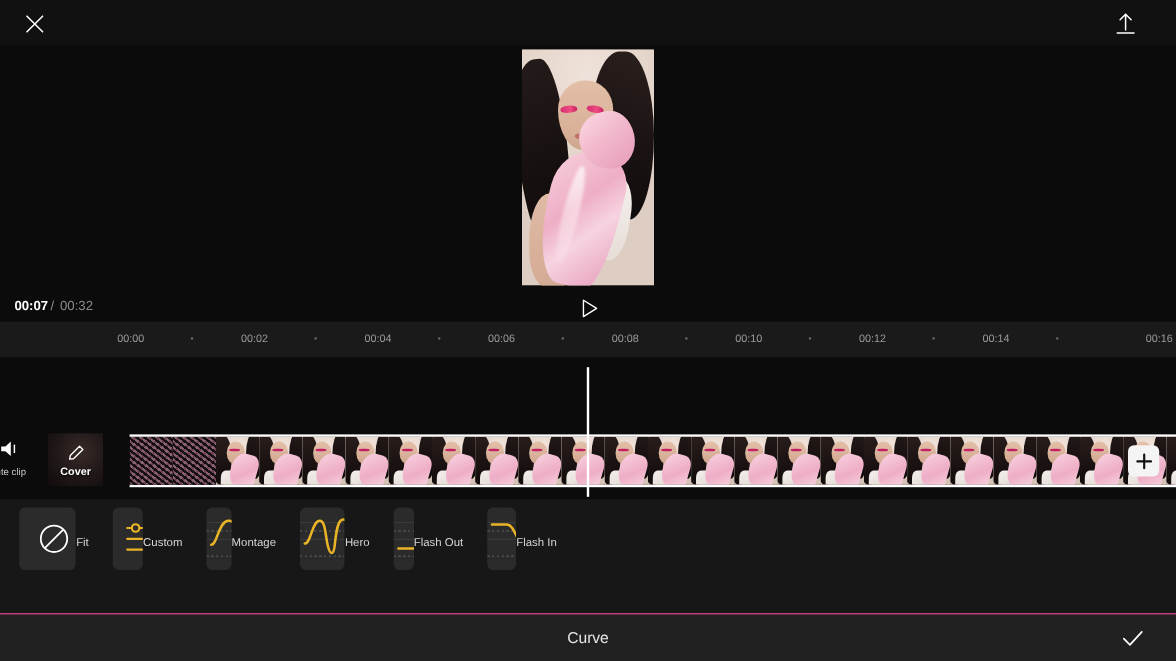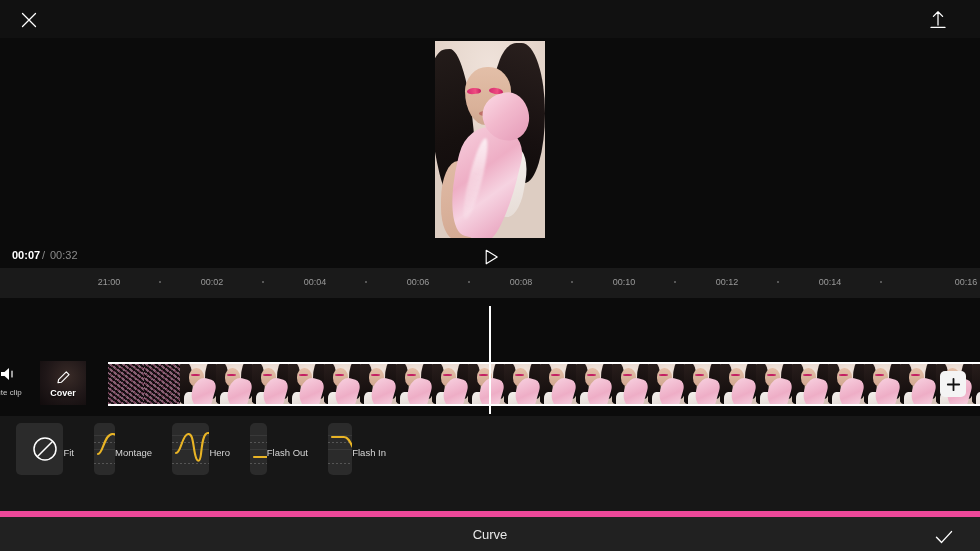--- a/index.html
+++ b/index.html
@@ -356,21 +356,21 @@
     font-size: 9.5px; color: #d6d6d6;
     white-space: nowrap;
     text-align: center;
   }
 
   
   .bottombar {
     position: absolute; bottom: 0; left: 0;
     width: 980px; height: 40px;
     background: #212121;
-    border-top: 6px solid #ec4899;
+    border-top: 1px solid #ec4899;
     display: flex; align-items: center; justify-content: center;
   }
   .bottom-title {
     font-size: 13px; color: #e8e8e8;
   }
   .confirm-btn {
     position: absolute; right: 24px; top: 9px;
     width: 24px; height: 22px;
     display: flex; align-items: center; justify-content: center;
     cursor: pointer;
@@ -423,21 +423,21 @@
       <span class="time-tot">00:32</span>
       <div class="play-btn">
         <svg width="17" height="18" viewBox="0 0 17 18">
           <path d="M3.2 2.2 L14.2 9 L3.2 15.8 Z" stroke="#ffffff" stroke-width="1.15" fill="none" stroke-linejoin="round"></path>
         </svg>
       </div>
     </div>
   </div>
 
   <div class="ruler" id="ruler">
-      <div class="tick-label" style="left: 109px;">21:00</div>
+      <div class="tick-label" style="left: 109px;">00:00</div>
       <div class="tick-label" style="left: 212px;">00:02</div>
       <div class="tick-label" style="left: 315px;">00:04</div>
       <div class="tick-label" style="left: 418px;">00:06</div>
       <div class="tick-label" style="left: 521px;">00:08</div>
       <div class="tick-label" style="left: 624px;">00:10</div>
       <div class="tick-label" style="left: 727px;">00:12</div>
       <div class="tick-label" style="left: 830px;">00:14</div>
       <div class="tick-label" style="left: 966px; text-align: center;">00:16</div>
       <div class="tick-dot" style="left: 160px;"></div>
       <div class="tick-dot" style="left: 263px;"></div>
@@ -695,20 +695,31 @@
         <div class="preset-icon">
           <svg width="58" height="52" viewBox="0 0 58 52" style="position:absolute;inset:0;">
             <circle cx="29" cy="26" r="11" stroke="#ffffff" stroke-width="1.5" fill="none"></circle>
             <path d="M21.5 33.5 L36.5 18.5" stroke="#ffffff" stroke-width="1.5" stroke-linecap="round"></path>
           </svg>
         </div>
         <div class="preset-label">Fit</div>
       </div>
       <div class="preset">
         <div class="preset-icon">
+          <svg width="58" height="52" viewBox="0 0 58 52" style="position:absolute;inset:0;">
+            <path d="M12 17 L46 17 M12 26 L46 26 M12 35 L46 35" stroke="#e9b425" stroke-width="1.8" stroke-linecap="round"></path>
+            <circle cx="19" cy="17" r="3.1" fill="#2b2b2b" stroke="#e9b425" stroke-width="1.8"></circle>
+            <circle cx="29" cy="26" r="3.1" fill="#2b2b2b" stroke="#e9b425" stroke-width="1.8"></circle>
+            <circle cx="39" cy="35" r="3.1" fill="#2b2b2b" stroke="#e9b425" stroke-width="1.8"></circle>
+          </svg>
+        </div>
+        <div class="preset-label">Custom</div>
+      </div>
+      <div class="preset">
+        <div class="preset-icon">
           <div class="grid-lines">
             <i style="top:12px"></i>
             <i style="top:26px"></i>
             <i class="dashed" style="top:19px"></i>
             <i class="dashed" style="top:40px"></i>
           </div>
           <svg width="58" height="52" viewBox="0 0 58 52" style="position:absolute;inset:0;">
             <path d="M4 31 C9 31 10 12 18 11 C25 10 25 20 27 30 C29 40 32 41 35 34 C37 29 38 27 42 27 L54 27" stroke="#e9b425" stroke-width="2.1" fill="none" stroke-linecap="round" stroke-linejoin="round"></path>
           </svg>
         </div>

